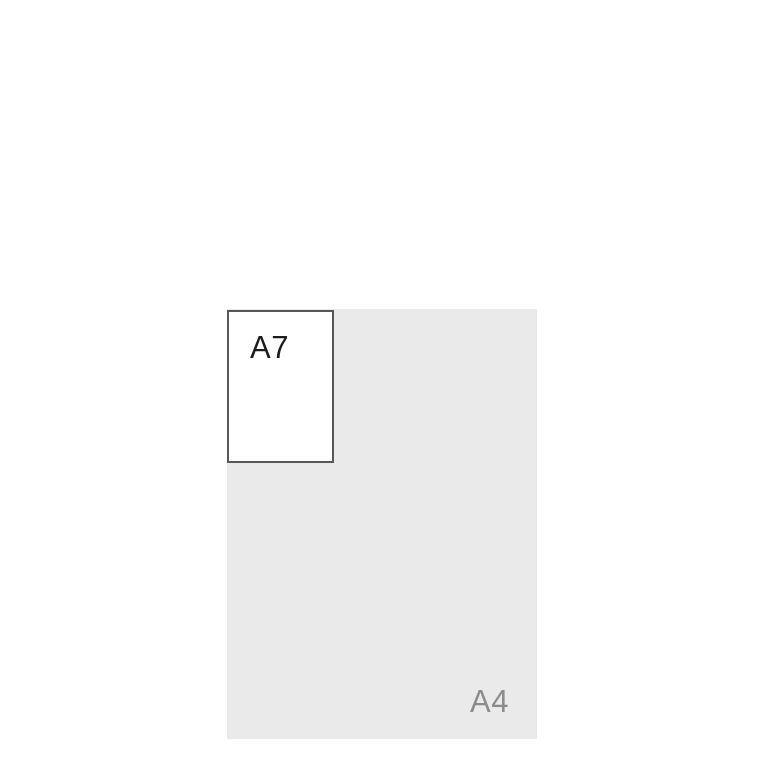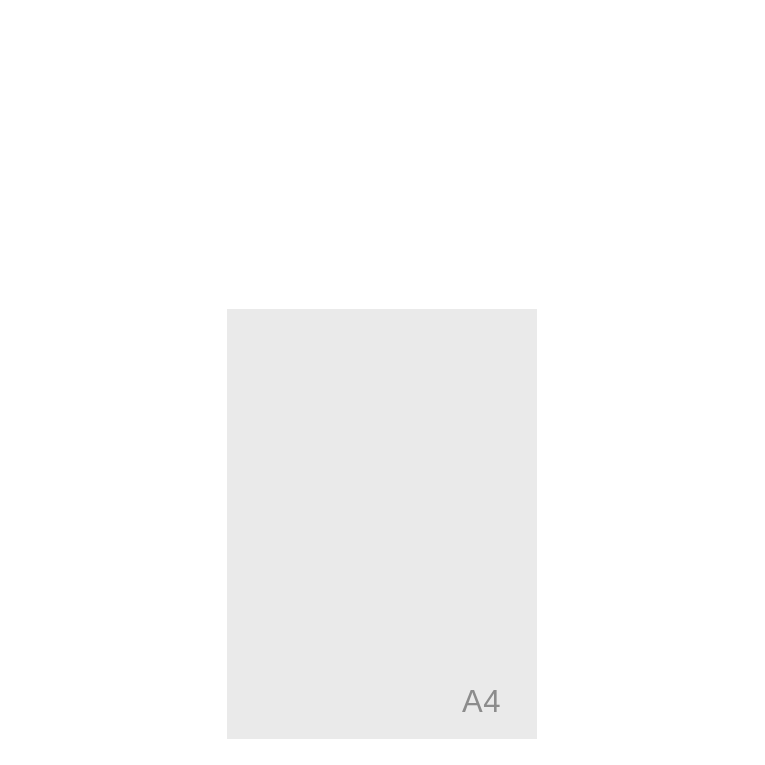--- a/index.html
+++ b/index.html
@@ -21,21 +21,21 @@
   }
   .sheet-a4 {
     left: 227px;
     top: 309px;
     width: 310px;
     height: 430px;
     background: #eaeaea;
   }
   .sheet-a4 .sheet-label {
     position: absolute;
-    right: 36px;
+    right: 28px;
     bottom: 22px;
     font-size: 31px;
     line-height: 1;
     color: #8c8c8c;
     letter-spacing: 0.5px;
   }
   .sheet-a7 {
     left: 227px;
     top: 310px;
     width: 107px;
@@ -55,14 +55,17 @@
 </style>
 </head>
 <body>
 
 <div class="canvas">
 
   <div class="sheet sheet-a4">
     <span class="sheet-label">A4</span>
   </div>
 
+  <div class="sheet sheet-a7">
+    <span class="sheet-label">A7</span>
+  </div>
 
 </div>
 
 </body></html>

